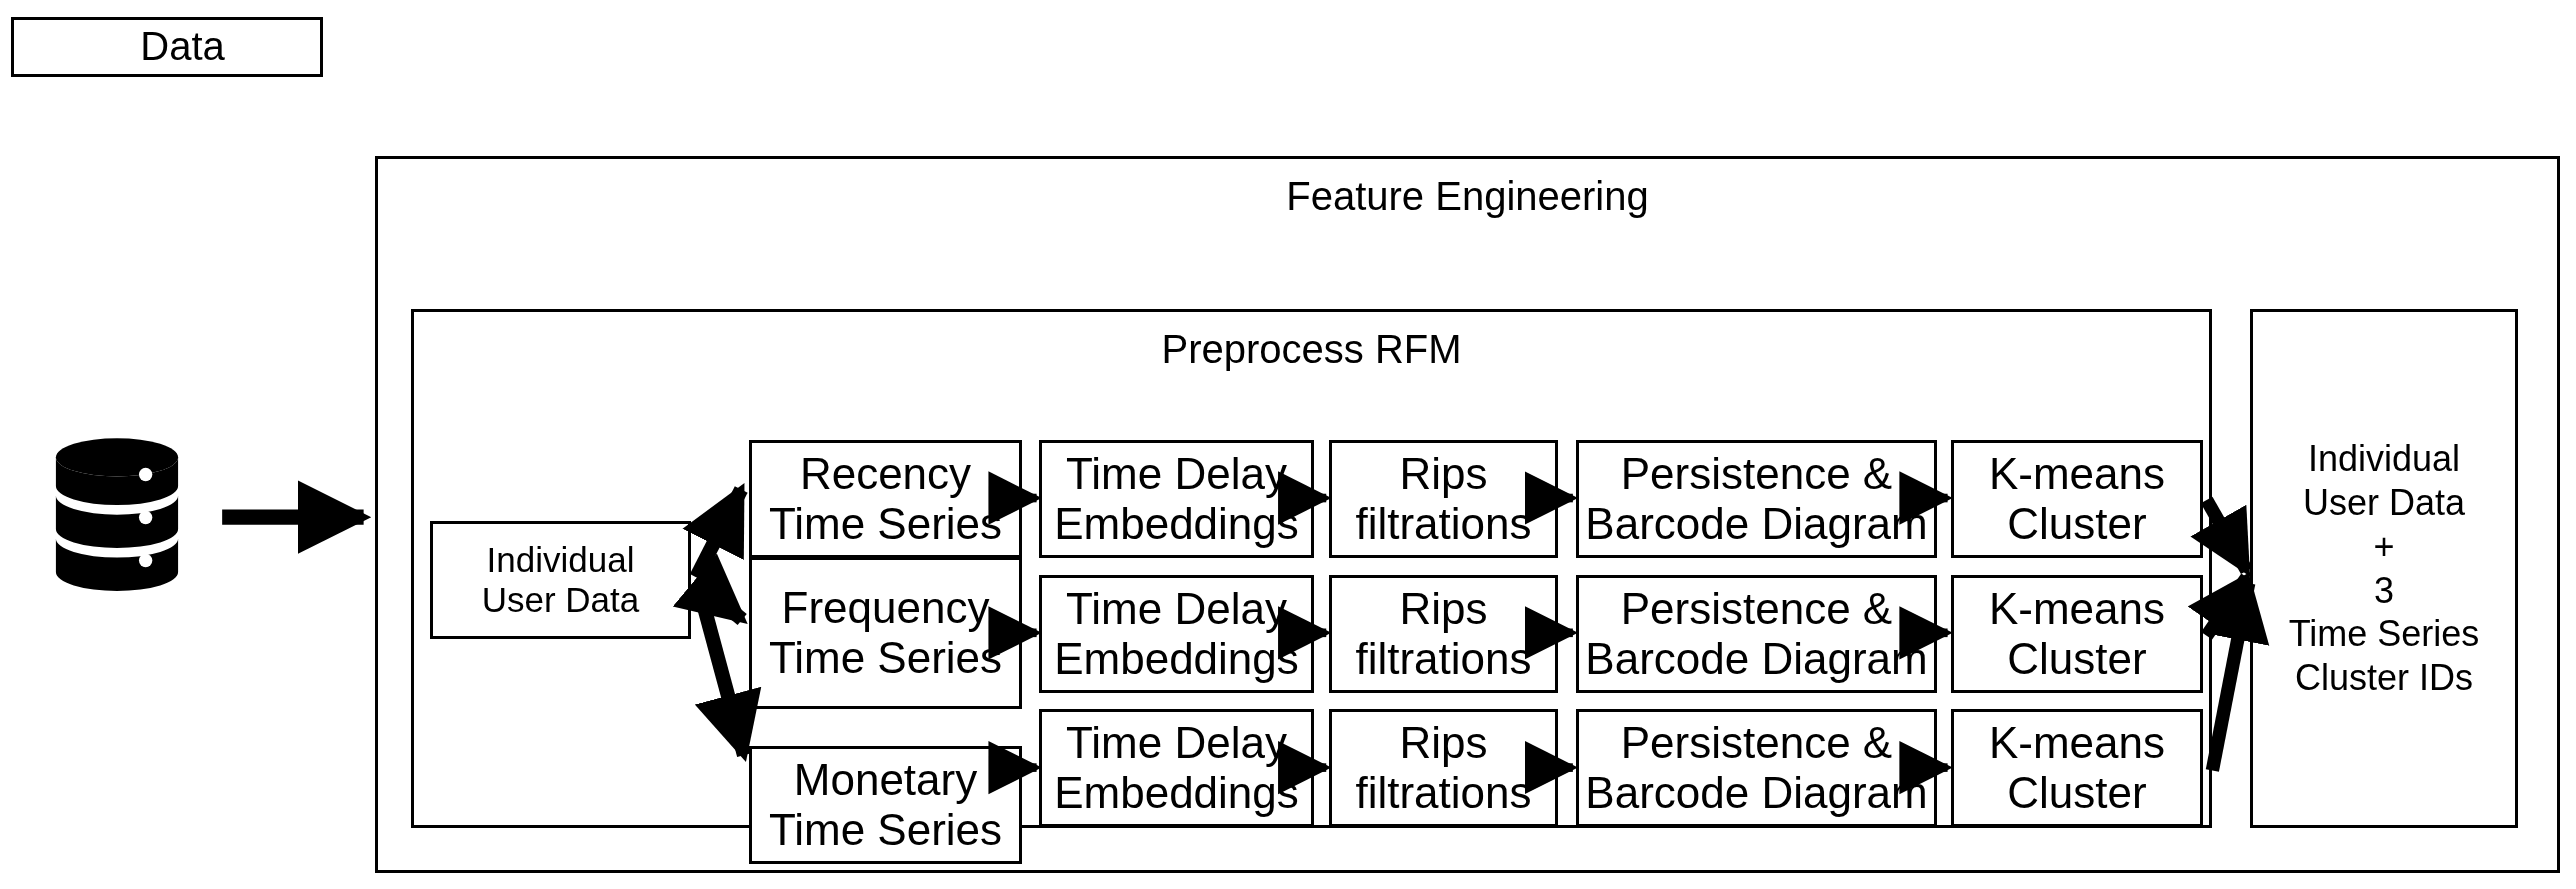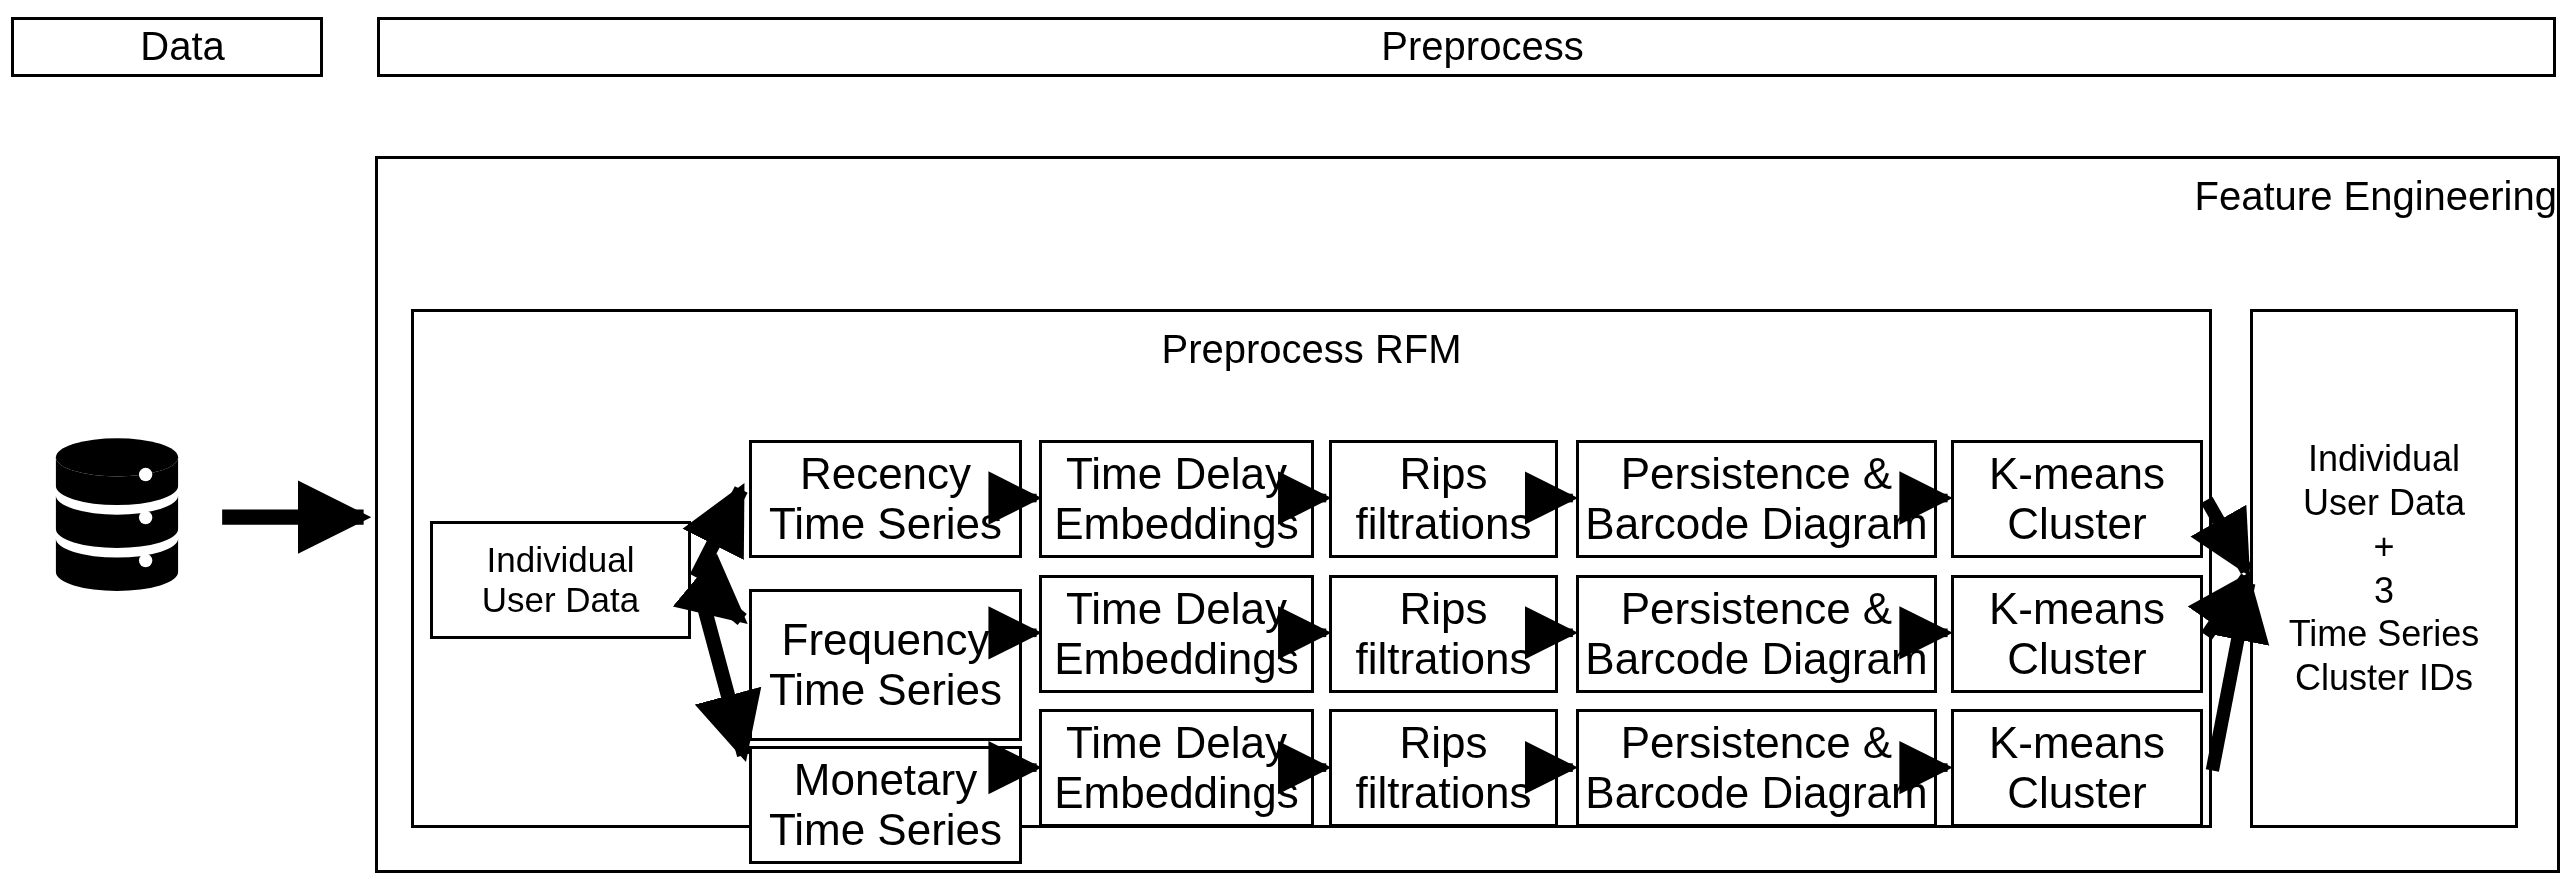--- a/index.html
+++ b/index.html
@@ -90,26 +90,23 @@
 </style>
 </head>
 <body>
 
 <div id="canvas">
 
   <div class="box hdr-box" style="left:10.5px; top:17px; width:312px; height:60px;">
     <span class="hdr-label">Data</span>
   </div>
 
-  <div class="box hdr-box" style="left:377px; top:17px; width:2179px; height:60px;">
-    <span class="hdr-label">Preprocess</span>
-  </div>
 
   <div class="box container-box" style="left:375px; top:156px; width:2185px; height:717px;">
-    <span class="group-title" style="top:15.3px;text-align:right;">Feature Engineering</span>
+    <span class="group-title" style="top:15.3px;">Feature Engineering</span>
   </div>
 
   <div class="box container-box" style="left:411px; top:309px; width:1801px; height:519px;">
     <span class="group-title" style="top:15.3px;">Preprocess RFM</span>
   </div>
 
   <div class="dbicon" style="left:54px; top:436px; width:126px; height:163px;">
     <svg viewBox="0 0 132 170" width="126" height="163" aria-hidden="true">
       <g fill="#000000">
         <ellipse cx="66" cy="22" rx="64" ry="20"></ellipse>
@@ -144,21 +141,21 @@
   </div>
   <div class="box stage-box" style="left:1576px; top:440px; width:361px; height:118px;">
     <span class="lbl">Persistence &amp;
 Barcode Diagram</span>
   </div>
   <div class="box stage-box" style="left:1951px; top:440px; width:252px; height:118px;">
     <span class="lbl">K-means
 Cluster</span>
   </div>
 
-  <div class="box stage-box" style="left:749px; top:589px; width:273px; height:152px;">
+  <div class="box stage-box" style="left:749px; top:557px; width:273px; height:152px;">
     <span class="lbl">Frequency
 Time Series</span>
   </div>
   <div class="box stage-box" style="left:1039px; top:575px; width:275px; height:118px;">
     <span class="lbl">Time Delay
 Embeddings</span>
   </div>
   <div class="box stage-box" style="left:1329px; top:575px; width:229px; height:118px;">
     <span class="lbl">Rips
 filtrations</span>

